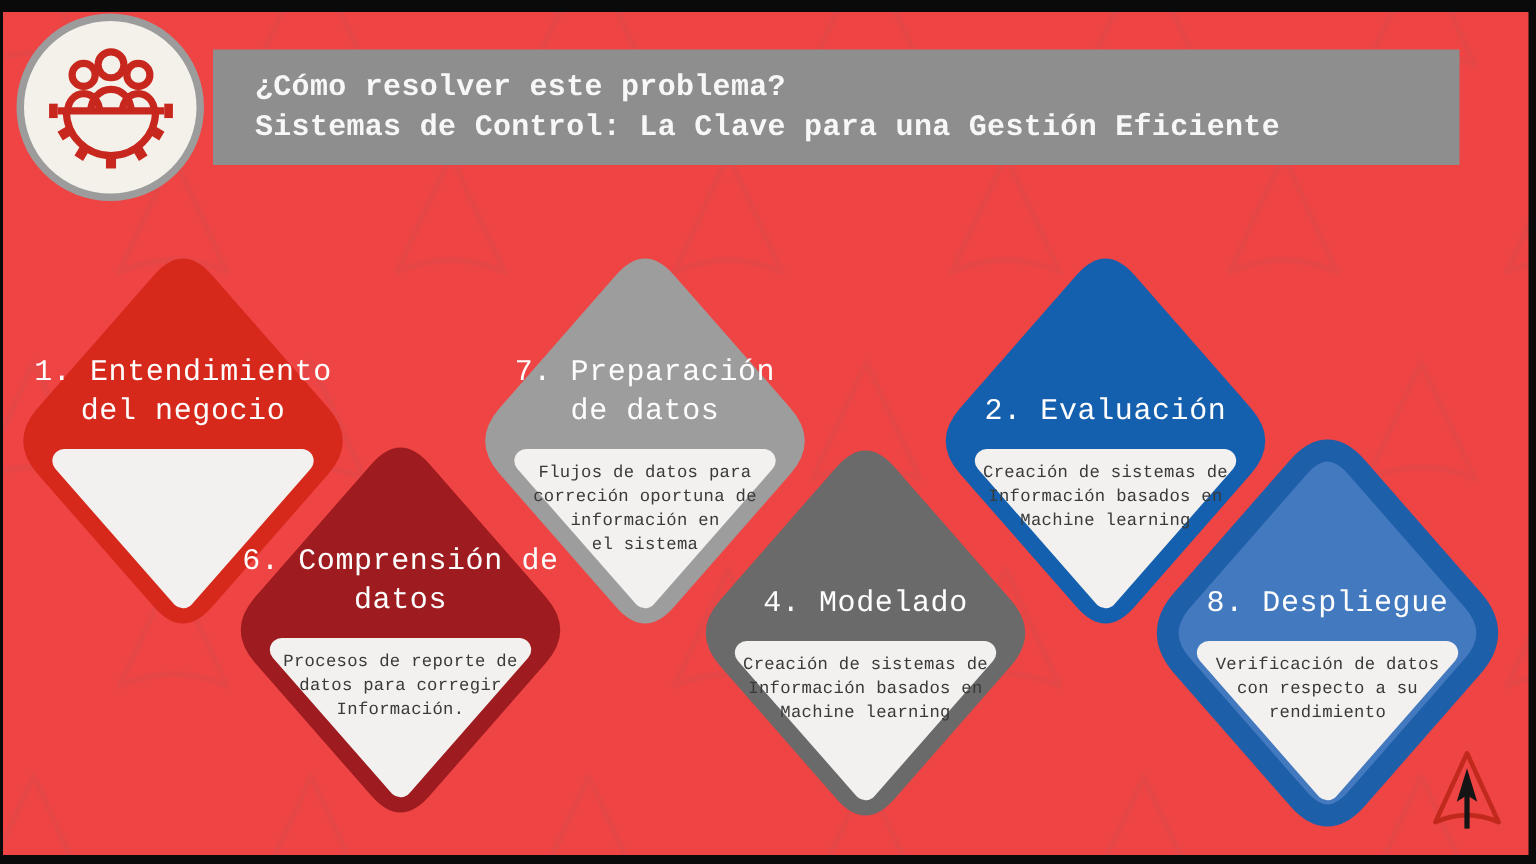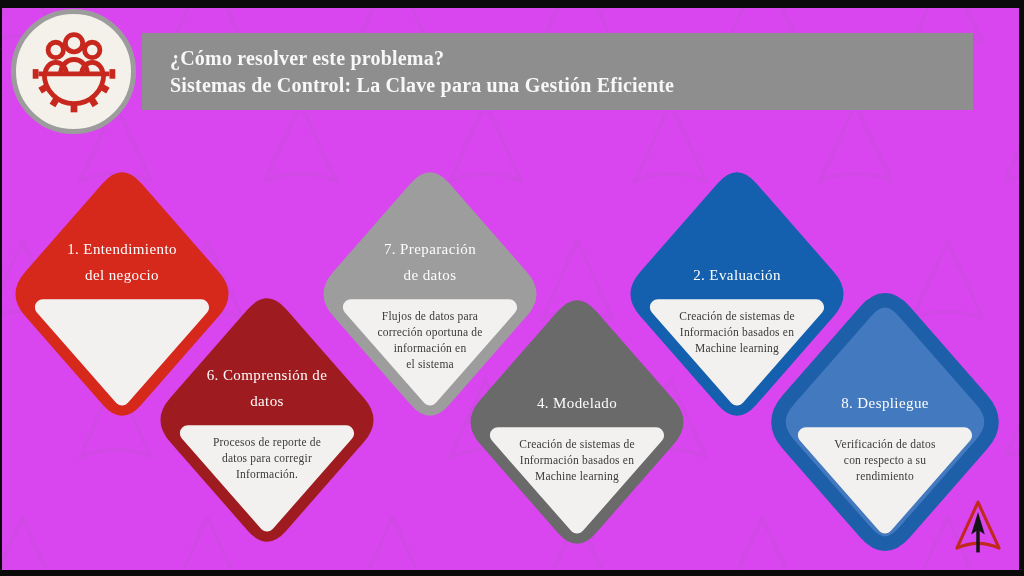--- a/index.html
+++ b/index.html
@@ -1,19 +1,19 @@
 <!DOCTYPE html>
 <html><head>
 <meta charset="utf-8">
 <style>
   html,body{margin:0;padding:0;background:#000;}
   .stage{
     position:relative;width:1024px;height:576px;overflow:hidden;
-    background:#d946ef;
-    font-family:Liberation Serif, serif;
+    background:#ef4444;
+    font-family:Liberation Mono, monospace;
   }
   
   .frame{position:absolute;background:#0a0a0a;z-index:50;}
   .frame.top{left:0;top:0;width:1024px;height:8px;}
   .frame.bottom{left:0;bottom:0;width:1024px;height:6px;}
   .frame.left{left:0;top:0;width:2px;height:576px;}
   .frame.right{right:0;top:0;width:5px;height:576px;}
 
   
   .watermark{position:absolute;inset:0;z-index:0;pointer-events:none;}
@@ -35,21 +35,21 @@
     z-index:11;box-sizing:border-box;display:flex;align-items:center;justify-content:center;
   }
   .badge svg{width:96px;height:96px;}
 
   
   .diamond{position:absolute;width:264px;height:292px;}
   .diamond svg.shape{position:absolute;inset:0;width:100%;height:100%;}
   .d-title{
     position:absolute;left:7%;right:7%;top:0;height:140px;
     display:flex;flex-direction:column;justify-content:flex-end;align-items:center;
-    text-align:center;color:#FDFDFD;font-size:15px;line-height:26px;
+    text-align:center;color:#FDFDFD;font-size:20px;line-height:26px;
     letter-spacing:0.4px;white-space:pre-line;padding-bottom:2px;
   }
   .d-desc{
     position:absolute;left:13%;right:13%;top:160px;
     text-align:center;color:#3A3A3A;font-size:11.5px;line-height:16px;
     letter-spacing:0.2px;white-space:pre-line;
   }
   .z1{z-index:1}.z2{z-index:2}.z3{z-index:3}.z4{z-index:4}.z5{z-index:5}.z6{z-index:6}
 
   .corner-logo{position:absolute;left:947px;top:496px;width:62px;height:62px;z-index:8;}

